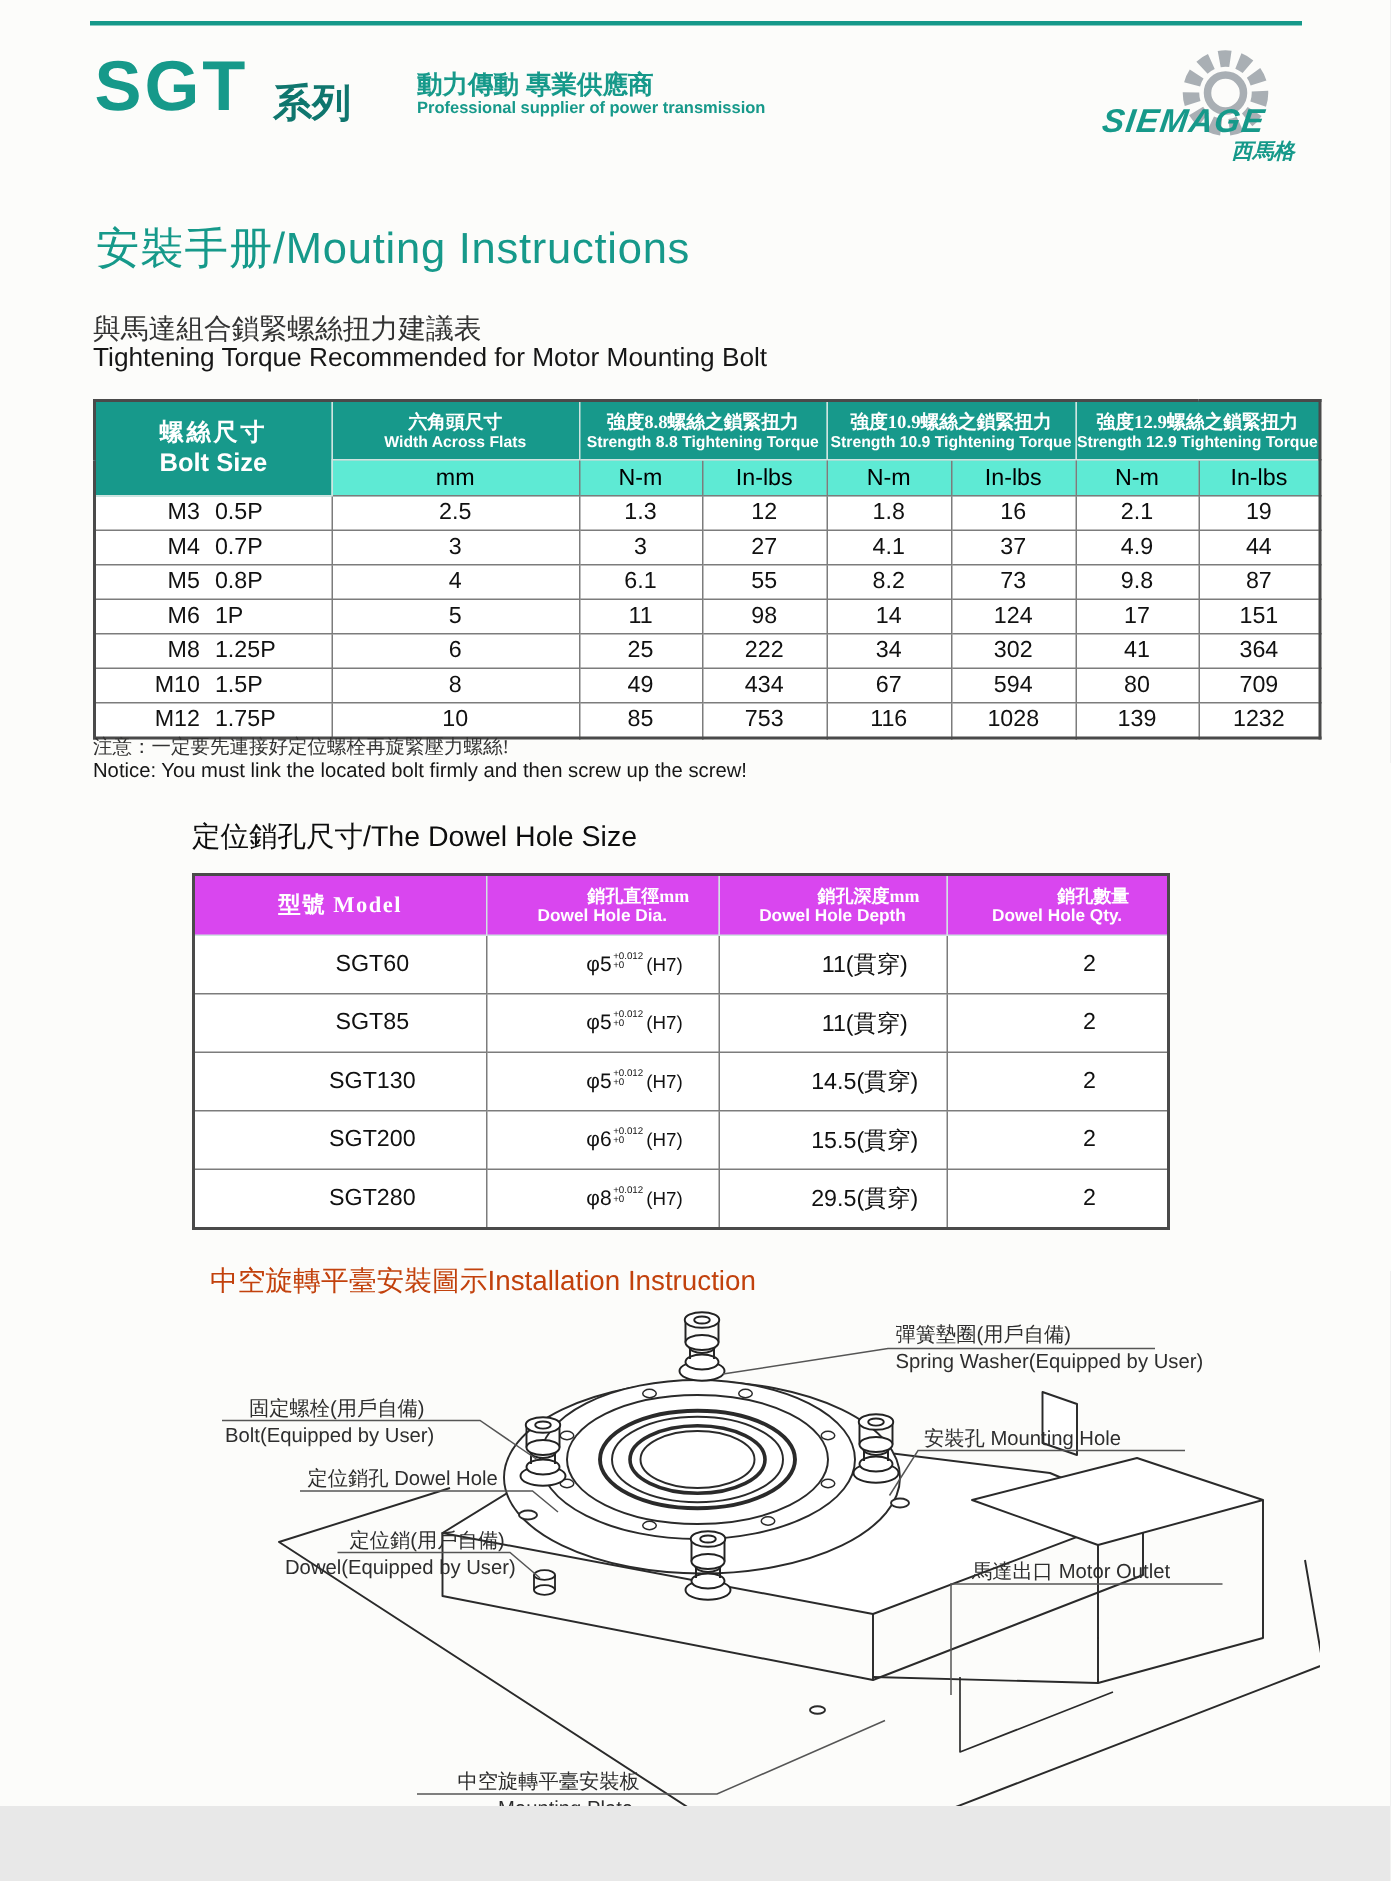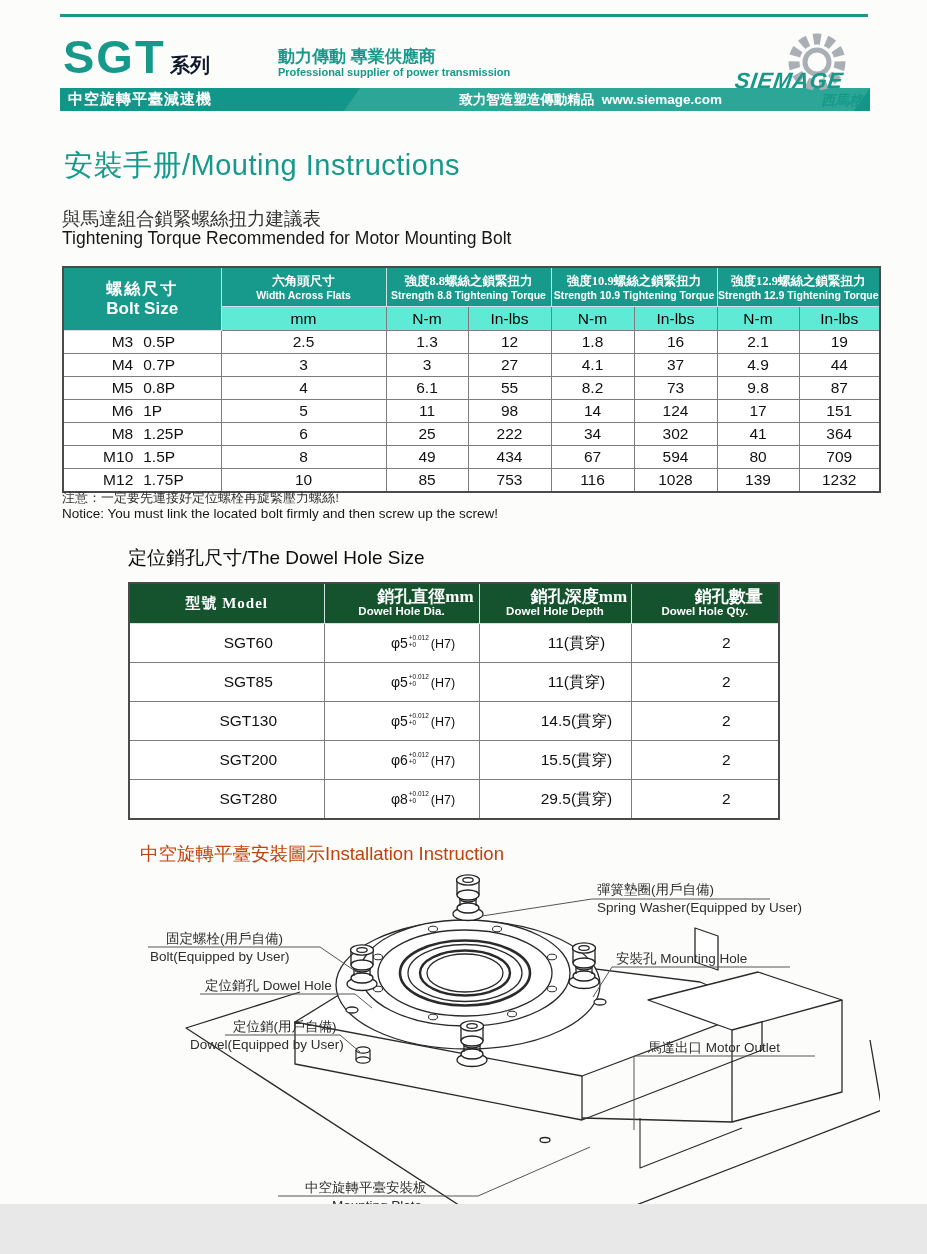--- a/index.html
+++ b/index.html
@@ -4,21 +4,21 @@
 <style>
   html,body{margin:0;padding:0;background:#e8e8e8;}
   #page{position:relative;width:927px;height:1204px;margin:0 auto;background:#fcfcfa;overflow:hidden;
         font-family:"Liberation Sans",sans-serif;color:#1c1c1c;}
   .abs{position:absolute;}
   .zh-serif{font-family:"Liberation Serif",serif;}
 
   
   #top-rule{left:60px;top:14px;width:808px;height:3px;background:#16998a;}
   #sgt{left:63px;top:33px;font-size:47px;font-weight:bold;color:#16998a;letter-spacing:2px;line-height:1;}
-  #sgt-suffix{left:170px;top:55px;font-size:20px;font-weight:bold;color:#0f172a;line-height:1;}
+  #sgt-suffix{left:182px;top:55px;font-size:26px;font-weight:bold;color:#0f766e;line-height:1;}
   #tagline-zh{left:278px;top:45px;font-size:17px;font-weight:bold;color:#16998a;}
   #tagline-en{left:278px;top:66px;font-size:11px;font-weight:bold;color:#16998a;}
   #banner{left:60px;top:88px;width:810px;height:23px;background:#12968a;overflow:hidden;}
   #banner-light{position:absolute;left:300px;top:0;right:0;bottom:0;background:#2ca797;
                 transform:skewX(-35deg);transform-origin:top left;}
   #banner-left{position:absolute;left:8px;top:2px;font-size:15px;font-weight:bold;color:#fff;letter-spacing:1px;}
   #banner-right{position:absolute;right:148px;top:3px;font-size:13.5px;font-weight:bold;color:#fff;white-space:pre;}
   #logo{left:733px;top:30px;width:155px;height:72px;}
   #logo svg{position:absolute;left:28px;top:0;}
   #logo-text{position:absolute;left:2px;top:38px;font-size:22px;font-weight:800;font-style:italic;
@@ -44,23 +44,23 @@
   #torque-table tr.data td{height:22px;font-size:15.5px;background:#fff;color:#111;}
   .bolt-size{display:inline-block;min-width:34px;text-align:right;}
   .bolt-pitch{display:inline-block;min-width:42px;text-align:left;margin-left:10px;}
 
   #notice-zh{left:62px;top:489px;font-size:13px;color:#333;}
   #notice-en{left:62px;top:506px;font-size:13.5px;color:#161616;}
 
   
   #dowel-title{left:128px;top:545px;font-size:19px;color:#0d0d0d;}
   #dowel-table{left:128px;top:582px;width:650px;border-collapse:collapse;table-layout:fixed;border:2px solid #4a4a4a;}
-  #dowel-table th{background:#14532d;color:#fff;border:1px solid #cfe4e0;height:37px;}
+  #dowel-table th{background:#d946ef;color:#fff;border:1px solid #cfe4e0;height:37px;}
   #dowel-table td{border:1px solid #7c7c7c;background:#fff;text-align:center;height:36px;font-size:15.5px;color:#111;padding-left:44px;}
-  #dowel-table .h-zh{font-size:17px;line-height:16px;font-family:"Liberation Serif",serif;padding-left:48px;}
+  #dowel-table .h-zh{font-size:12px;line-height:16px;font-family:"Liberation Serif",serif;padding-left:48px;}
   #dowel-table .h-en{font-size:11.5px;line-height:13px;}
   #dowel-table th.model{font-size:15px;font-family:"Liberation Serif",serif;letter-spacing:1px;}
   .dia{font-size:14px;}
   .dia .tol{display:inline-flex;flex-direction:column;vertical-align:middle;margin:0 2px 4px 1px;}
   .dia .tol i{font-style:normal;font-size:6.5px;line-height:6.5px;text-align:left;}
   .dia .fit{font-size:12.5px;}
 
   
   #install-title{left:140px;top:841px;font-size:18.5px;color:#c2410c;}
   #diagram{left:130px;top:862px;}
@@ -76,25 +76,20 @@
 <body>
 
 <div id="page">
 
   <div class="abs" id="top-rule"></div>
   <div class="abs" id="sgt">SGT</div>
   <div class="abs" id="sgt-suffix">系列</div>
   <div class="abs" id="tagline-zh">動力傳動 專業供應商</div>
   <div class="abs" id="tagline-en">Professional supplier of power transmission</div>
 
-  <div class="abs" id="banner">
-    <div id="banner-light"></div>
-    <div id="banner-left">中空旋轉平臺減速機</div>
-    <div id="banner-right">致力智造塑造傳動精品  www.siemage.com</div>
-  </div>
 
   <div class="abs" id="logo">
     <svg width="110" height="72" viewBox="0 0 110 72">
       <circle cx="56" cy="32" r="23" fill="none" stroke="#a9afb4" stroke-width="11" stroke-dasharray="7.5 5.5"></circle>
       <circle cx="56" cy="32" r="12" fill="none" stroke="#a9afb4" stroke-width="5"></circle>
     </svg>
     <div id="logo-text">SIEMAGE</div>
     <div id="logo-cn">西馬格</div>
   </div>
 

